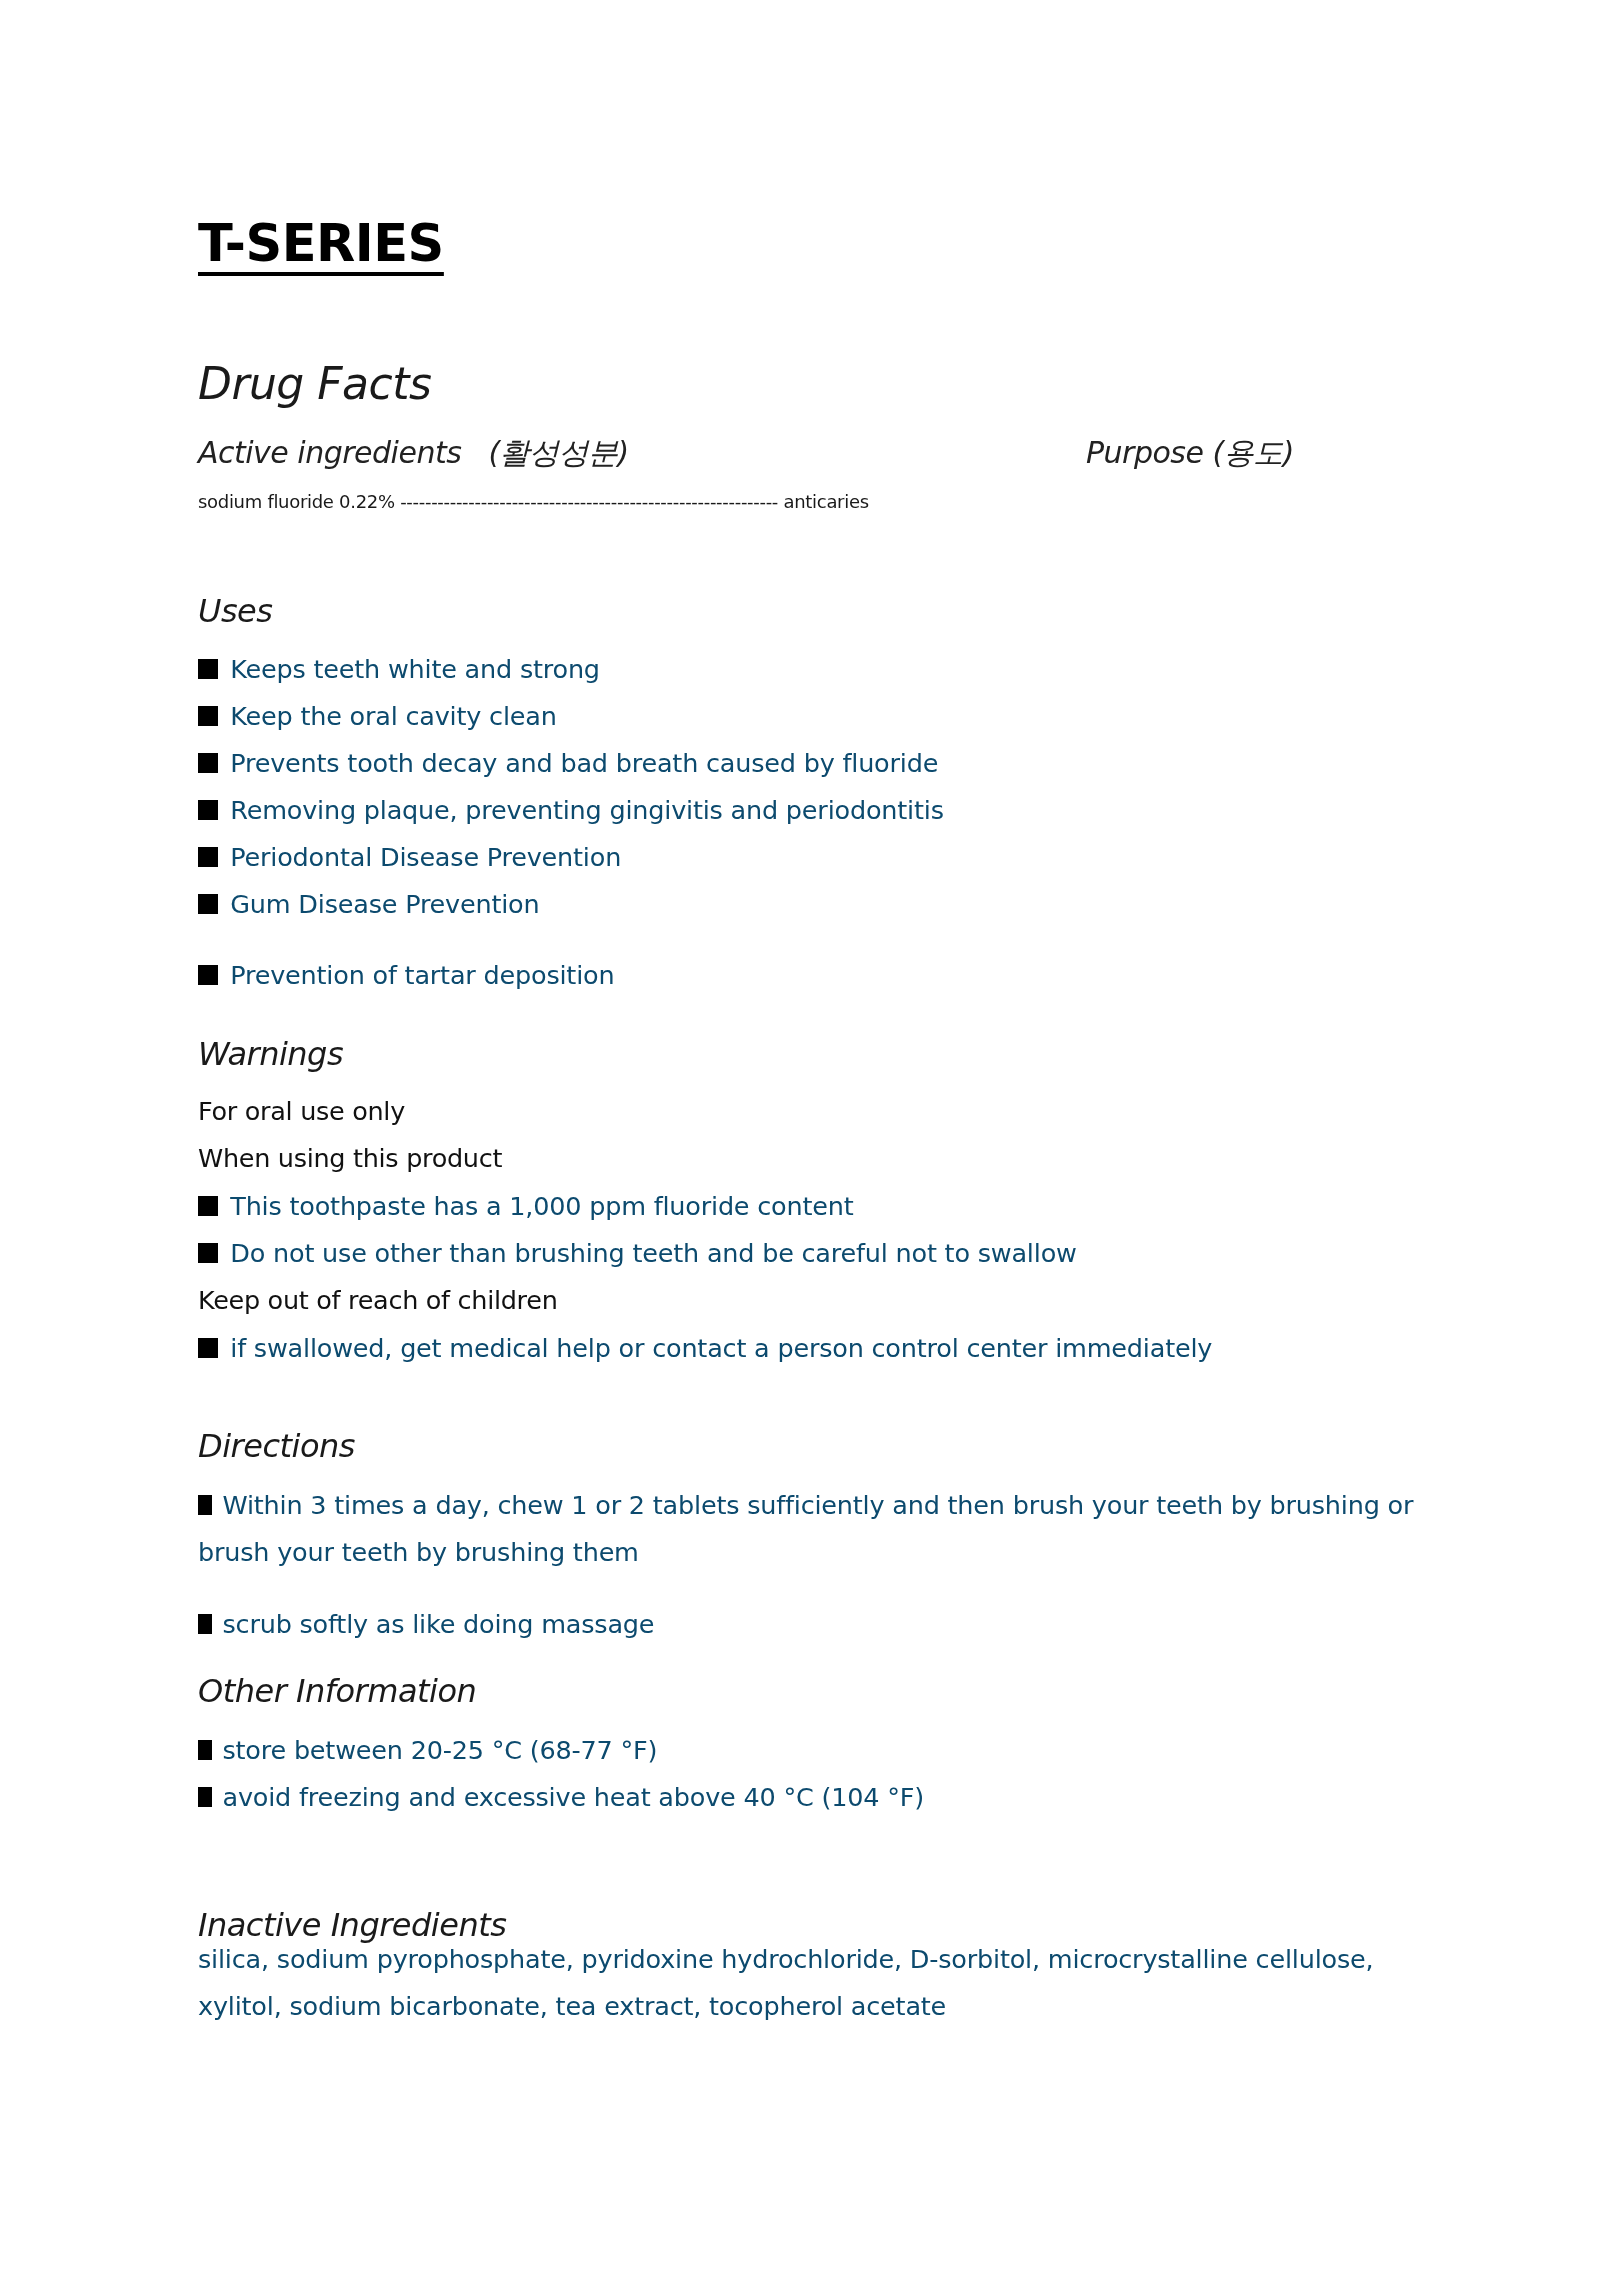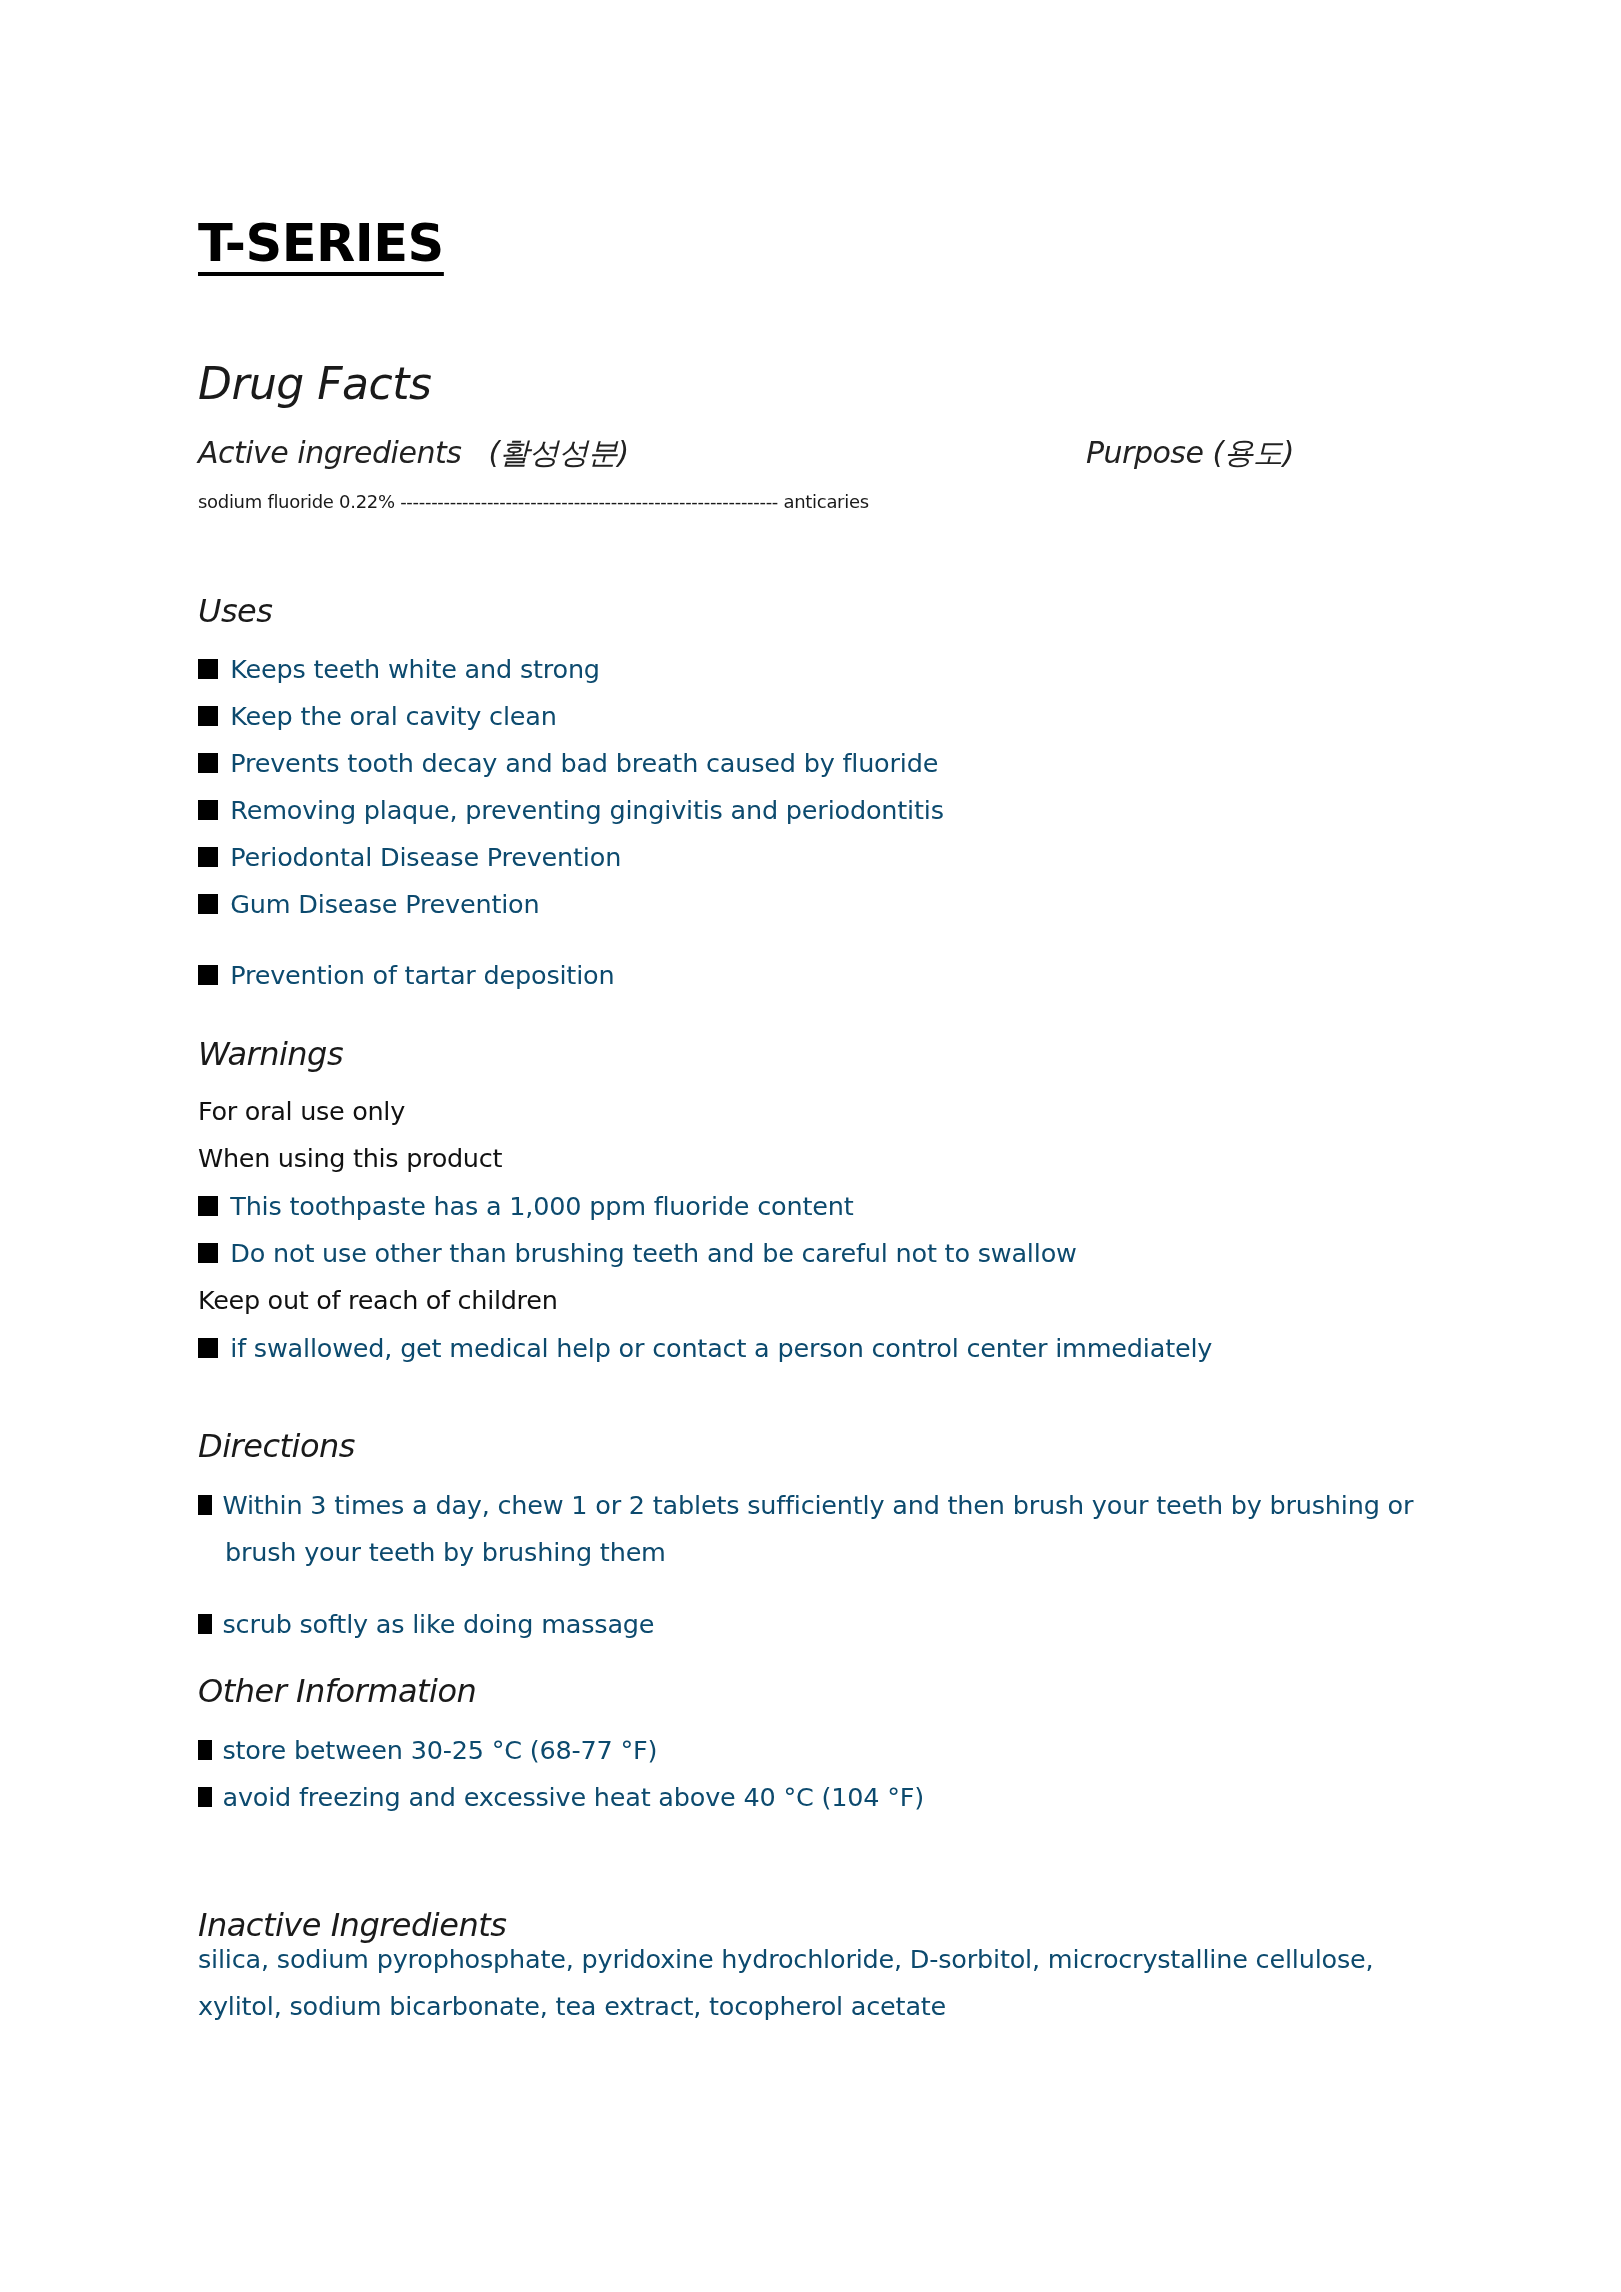--- a/index.html
+++ b/index.html
@@ -124,25 +124,25 @@
   <div class="abs section-head" style="top:1035px;">Warnings</div>
   <div class="abs bold-line" style="top:1096px;">For oral use only</div>
   <div class="abs bold-line" style="top:1143px;">When using this product</div>
   <div class="abs line" style="top:1191px;"><span class="bullet"></span><span>This toothpaste has a 1,000 ppm fluoride content</span></div>
   <div class="abs line" style="top:1238px;"><span class="bullet"></span><span>Do not use other than brushing teeth and be careful not to swallow</span></div>
   <div class="abs bold-line" style="top:1285px;">Keep out of reach of children</div>
   <div class="abs line" style="top:1333px;"><span class="bullet"></span><span>if swallowed, get medical help or contact a person control center immediately</span></div>
 
   <div class="abs section-head" style="top:1427px;">Directions</div>
   <div class="abs line" style="top:1490px;"><span class="bullet sm"></span><span>Within 3 times a day, chew 1 or 2 tablets sufficiently and then brush your teeth by brushing or</span></div>
-  <div class="abs line" style="top:1537px;margin-left:27px;">brush your teeth by brushing them</div>
+  <div class="abs line" style="top:1537px;">brush your teeth by brushing them</div>
   <div class="abs line" style="top:1585px;margin-top:24px;"><span class="bullet sm"></span><span>scrub softly as like doing massage</span></div>
 
   <div class="abs section-head" style="top:1672px;">Other Information</div>
-  <div class="abs line" style="top:1735px;"><span class="bullet sm"></span><span>store between 30-25 °C (68-77 °F)</span></div>
+  <div class="abs line" style="top:1735px;"><span class="bullet sm"></span><span>store between 20-25 °C (68-77 °F)</span></div>
   <div class="abs line" style="top:1782px;"><span class="bullet sm"></span><span>avoid freezing and excessive heat above 40 °C (104 °F)</span></div>
 
   <div class="abs section-head" style="top:1881px;margin-top:25px;">Inactive Ingredients</div>
   <div class="abs line" style="top:1944px;">silica, sodium pyrophosphate, pyridoxine hydrochloride, D-sorbitol, microcrystalline cellulose,</div>
   <div class="abs line" style="top:1991px;">xylitol, sodium bicarbonate, tea extract, tocopherol acetate</div>
 
 </div>
 
 
 </body></html>

